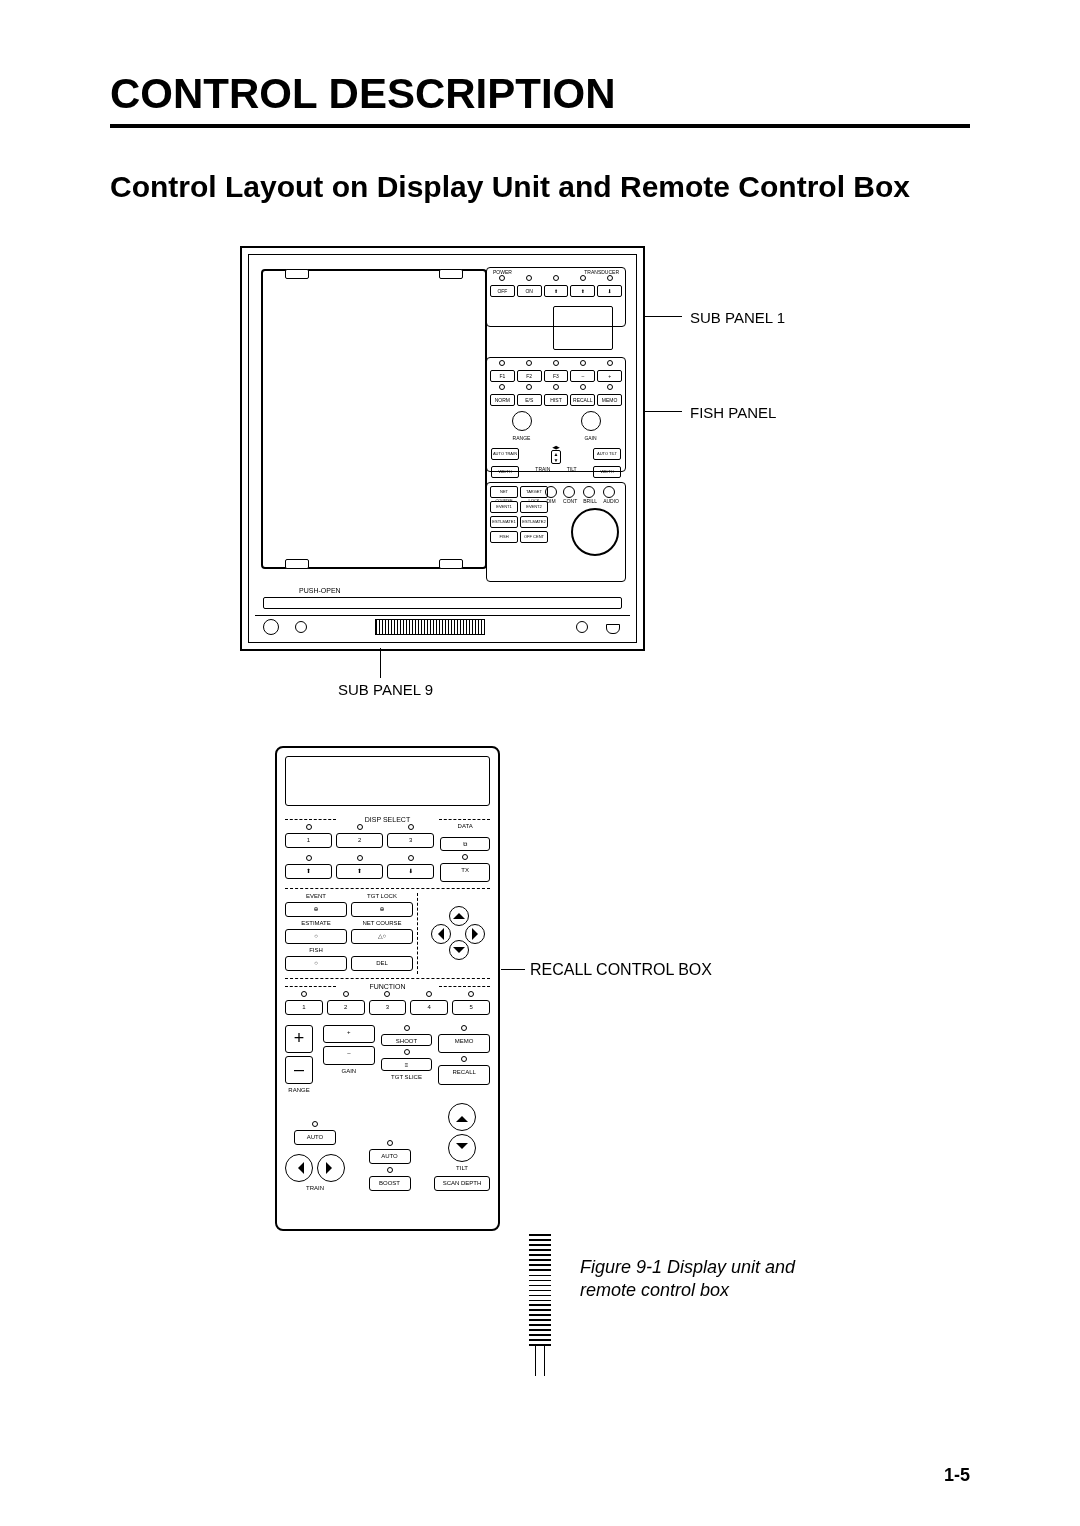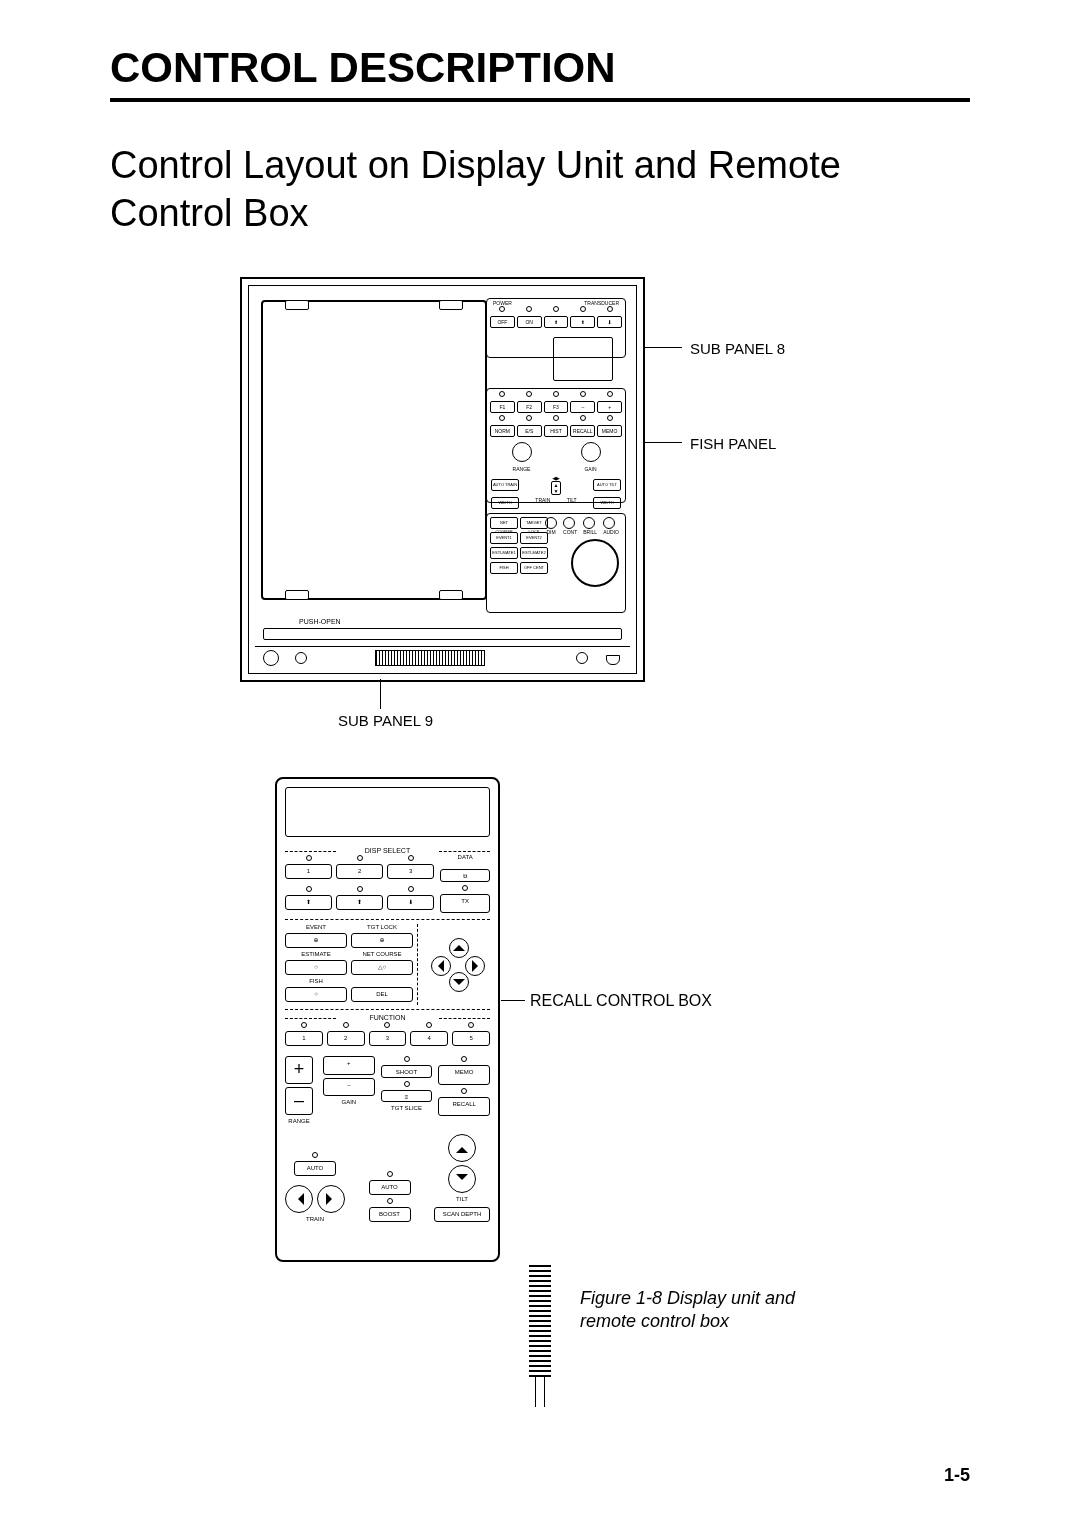--- a/index.html
+++ b/index.html
@@ -7,34 +7,34 @@
     padding: 0;
     background: #fff;
     font-family: Arial, Helvetica, sans-serif;
     color: #000;
   }
   .page {
     width: 1080px;
     height: 1526px;
     position: relative;
     box-sizing: border-box;
-    padding: 44px 110px 40px 110px;
+    padding: 70px 110px 40px 110px;
   }
   .chapter-title {
     font-size: 42px;
     font-weight: bold;
   }
   .rule {
     height: 4px;
     background: #000;
     margin: 6px 0 40px 0;
   }
   .section-title {
-    font-size: 38px;
-    font-weight: normal;
+    font-size: 30px;
+    font-weight: bold;
     line-height: 1.25;
     margin-bottom: 40px;
   }
   .figarea {
     position: relative;
     width: 100%;
     height: 1140px;
   }
   .callout {
     position: absolute;
@@ -384,21 +384,21 @@
           <div class="hole" style="left:8px;width:14px;height:14px;top:3px"></div>
           <div class="hole" style="left:40px"></div>
           <div class="slotpatch"></div>
           <div class="hole" style="right:42px"></div>
           <div class="ventu" style="right:10px"></div>
         </div>
       </div>
     </div>
 
     <div class="leader" style="left:535px;top:70px;width:37px"></div>
-    <div class="callout" style="left:580px;top:63px">SUB PANEL 8</div>
+    <div class="callout" style="left:580px;top:63px">SUB PANEL 1</div>
     <div class="leader" style="left:535px;top:165px;width:37px"></div>
     <div class="callout" style="left:580px;top:158px">FISH PANEL</div>
     <div class="leader" style="left:270px;top:402px;width:1px;height:30px"></div>
     <div class="callout" style="left:228px;top:435px">SUB PANEL 9</div>
 
     <div class="remote">
       <div class="remote-inner">
         <div class="r-display"></div>
 
         <div class="r-sec-label">DISP SELECT</div>
@@ -563,17 +563,17 @@
         </div>
 
       </div>
     </div>
     <div class="r-cord"></div>
     <div class="r-plug"></div>
 
     <div class="leader" style="left:391px;top:723px;width:24px"></div>
     <div class="callout" style="left:420px;top:715px;font-size:16px">RECALL CONTROL BOX</div>
 
-    <div class="caption" style="left:470px;top:1010px;width:260px">Figure 1-8 Display unit and remote control box</div>
+    <div class="caption" style="left:470px;top:1010px;width:260px">Figure 9-1 Display unit and remote control box</div>
   </div>
 
   <div class="pagenum">1-5</div>
 </div>
 
 </body></html>

